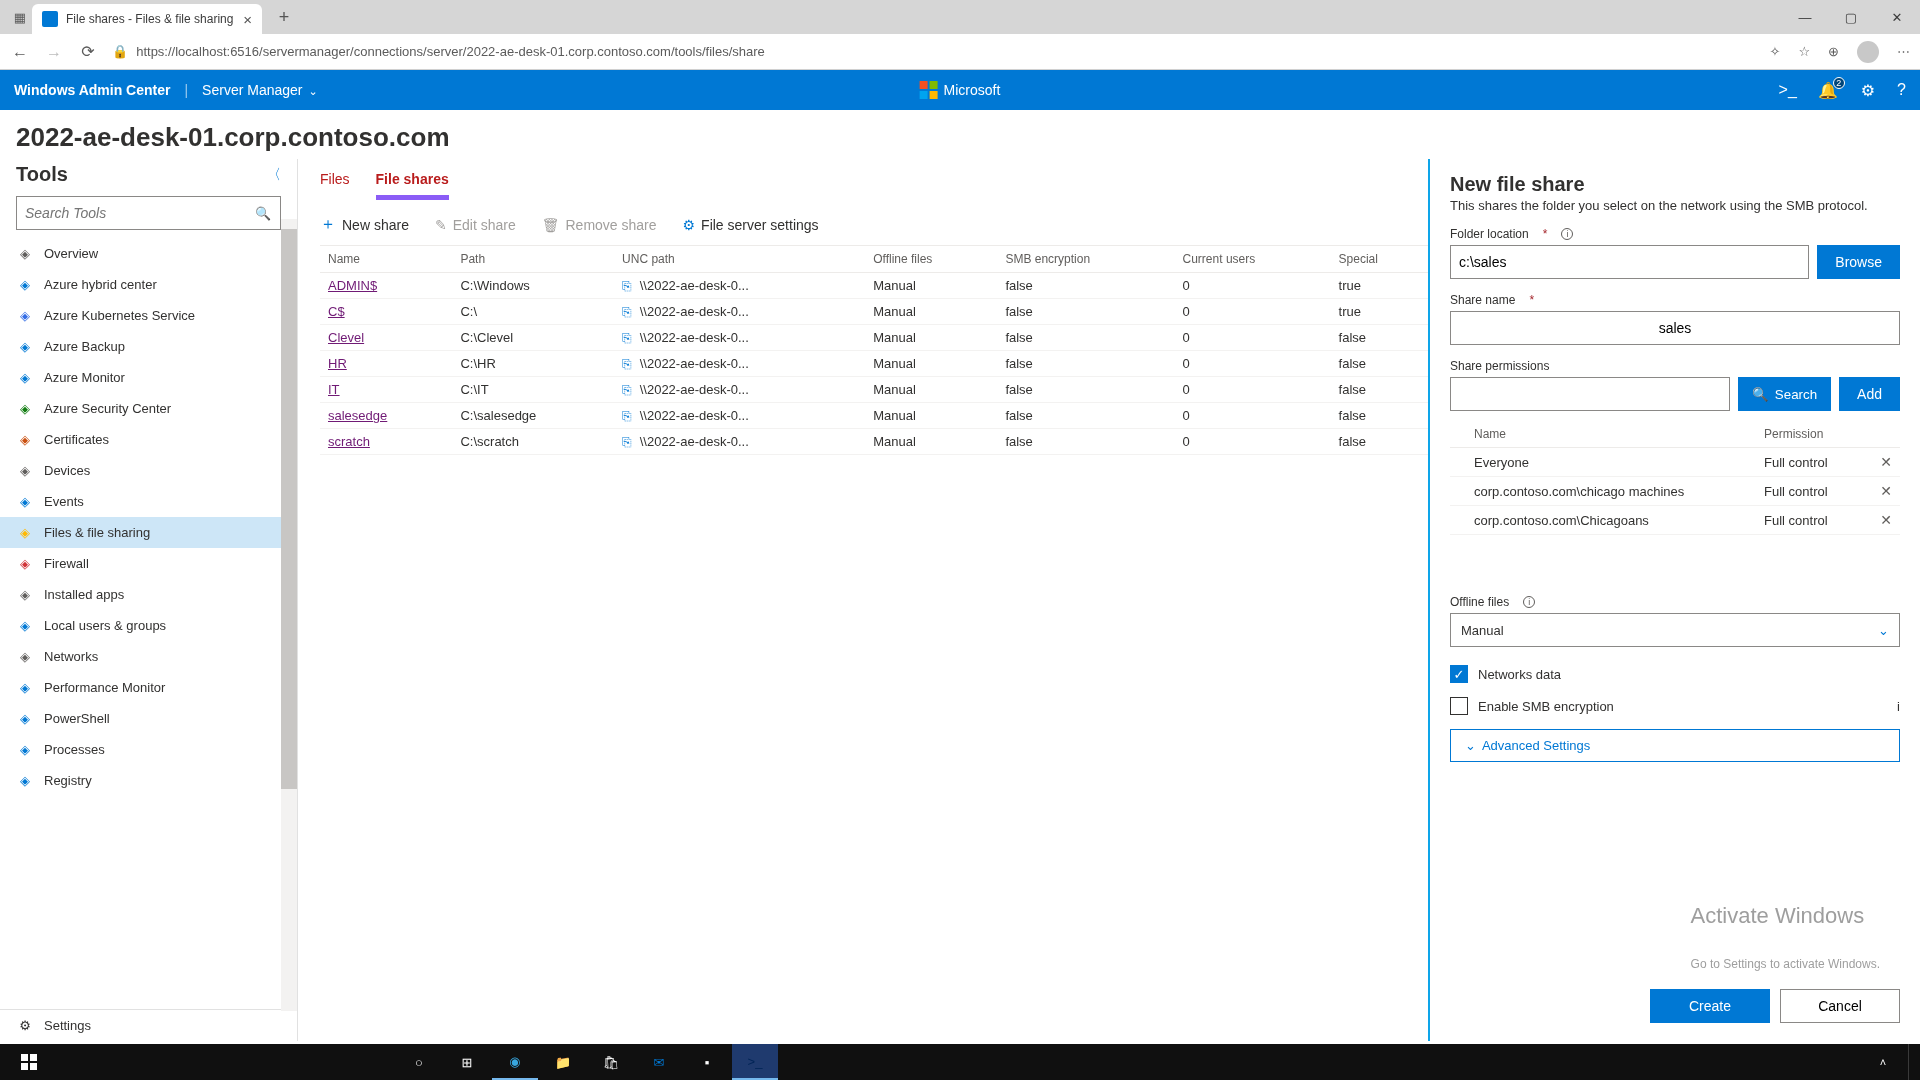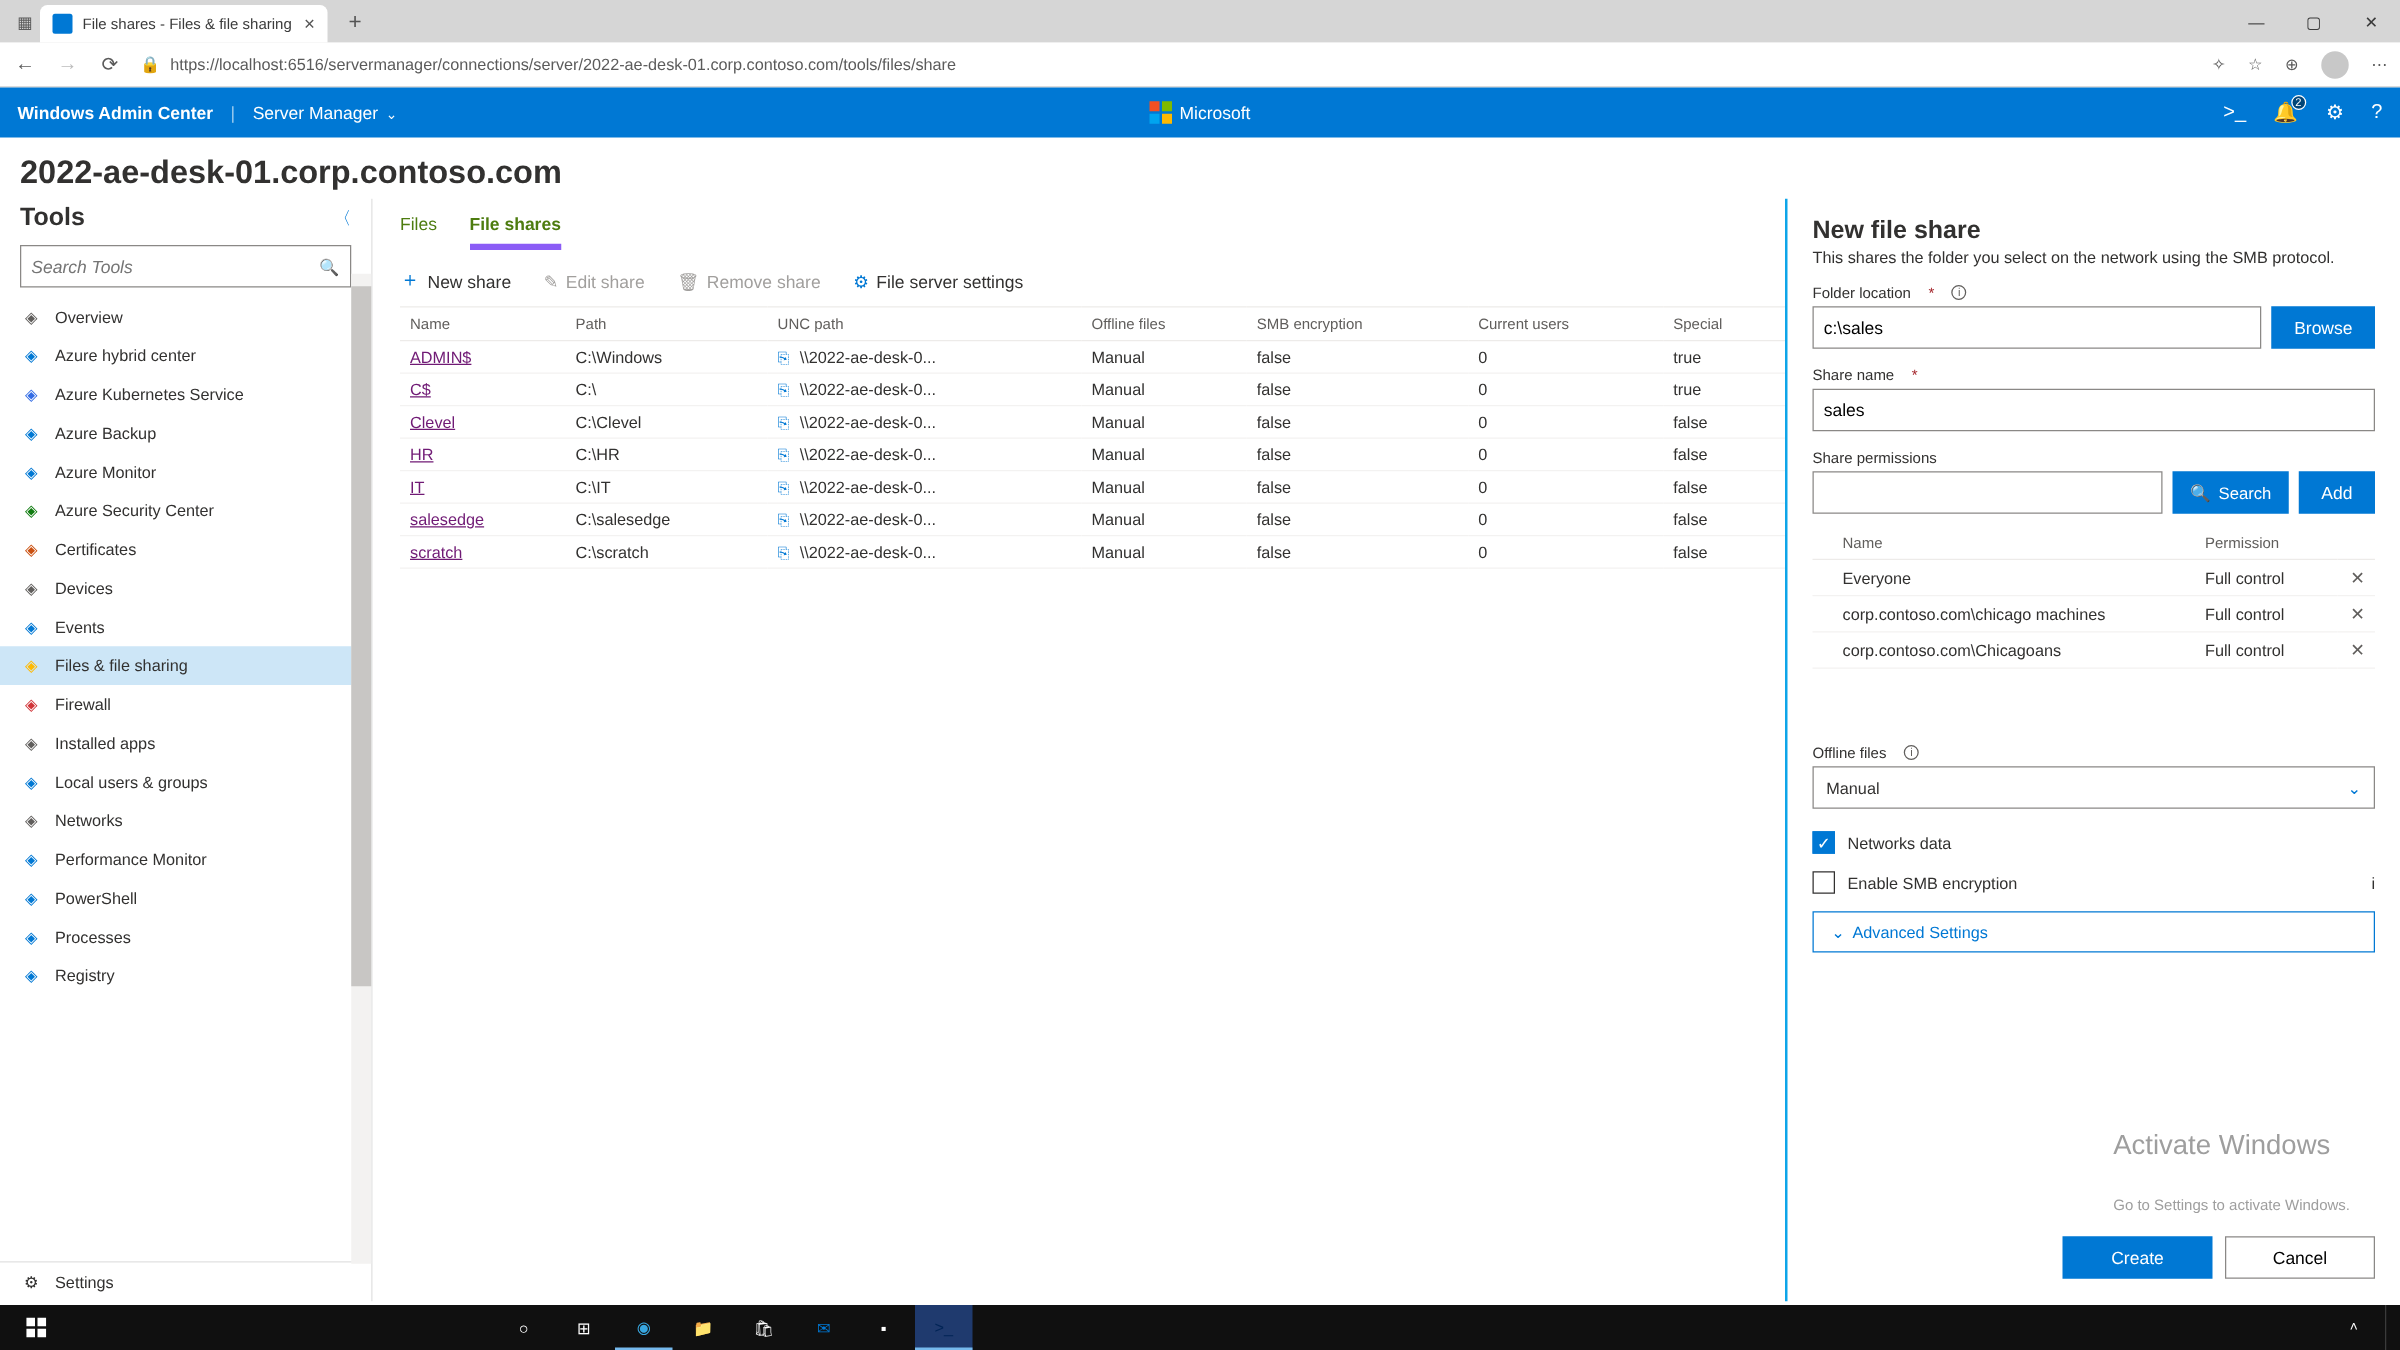--- a/index.html
+++ b/index.html
@@ -49,21 +49,21 @@
 .tool-item.active { background:#cde6f7; }
 .tool-icon { width:18px; height:14px; display:inline-flex; align-items:center; justify-content:center; }
 .tool-footer { border-top:1px solid #e1e1e1; }
 .scrollbar-stub { position:absolute; right:0; top:60px; bottom:30px; width:16px; background:#f3f2f1; }
 .scrollbar-thumb { position:absolute; right:0; top:10px; width:16px; height:560px; background:#c8c6c4;}
 
 
 .main { flex:1; display:flex; }
 .share-area { flex:1; padding:4px 0 0 22px; }
 .sub-tabs { display:flex; gap:26px; padding:8px 0 0; font-size:14px; }
-.sub-tabs span { padding-bottom:8px; cursor:pointer; color:#4d7c0f;}
+.sub-tabs span { padding-bottom:8px; cursor:pointer; color:#b91c1c;}
 .sub-tabs span.active { border-bottom:5px solid #8b5cf6; font-weight:600;}
 .cmd-bar { display:flex; gap:26px; padding:14px 0 10px; font-size:14px; align-items:center;}
 .cmd { display:flex; align-items:center; gap:6px; cursor:pointer;}
 .cmd.disabled { color:#a19f9d; }
 .cmd .plus { color:#0078d4; font-size:16px; font-weight:300;}
 .cmd .gear { color:#0078d4;}
 table.shares { width:100%; border-collapse:collapse; font-size:13px;}
 table.shares th { text-align:left; font-weight:400; color:#605e5c; padding:6px 8px; border-bottom:1px solid #edebe9; border-top:1px solid #edebe9; font-size:12px;}
 table.shares td { padding:5px 8px; border-bottom:1px solid #f3f2f1;}
 table.shares td.name a { color:#701a75; text-decoration:underline; cursor:pointer; }
@@ -73,21 +73,21 @@
 
 .right-panel { width:492px; border-left:2px solid #0ea5e9; padding:14px 20px 0; position:relative; display:flex; flex-direction:column;}
 .right-panel h3 { font-size:20px; font-weight:600; margin-bottom:2px;}
 .right-panel .desc { font-size:13px; color:#323130; margin-bottom:14px;}
 .fld-label { font-size:12px; color:#323130; margin-bottom:4px; display:flex; align-items:center; gap:14px;}
 .fld-label .req { color:#a4262c;}
 .fld-label .info { color:#605e5c; border:1px solid #605e5c; border-radius:50%; width:12px; height:12px; font-size:9px; display:inline-flex; align-items:center; justify-content:center;}
 .fld-row { display:flex; gap:8px; margin-bottom:14px;}
 .fld-row input, .fld-full input { flex:1; height:34px; border:1px solid #8a8886; padding:0 8px; font-size:14px;}
 .fld-full { margin-bottom:14px;}
-.fld-full input { width:100%;}
+.fld-full input { width:100%;text-align:center;}
 .btn-primary { background:#0078d4; color:#fff; border:none; height:34px; padding:0 18px; font-size:14px; cursor:pointer;}
 .btn-secondary { background:#fff; border:1px solid #8a8886; height:34px; padding:0 18px; font-size:14px; cursor:pointer;}
 .perm-search-row { display:flex; gap:8px; margin-bottom:10px;}
 .perm-search-row input { flex:1; height:34px; border:1px solid #8a8886; padding:0 8px;}
 .search-btn { background:#0078d4; color:#fff; border:none; height:34px; padding:0 14px; display:flex; align-items:center; gap:6px; cursor:pointer;}
 .perm-table { width:100%; font-size:13px; border-collapse:collapse;}
 .perm-table th { text-align:left; font-weight:400; padding:6px 4px 6px 24px; color:#605e5c; font-size:12px; border-bottom:1px solid #edebe9;}
 .perm-table td { padding:6px 4px 6px 24px; border-bottom:1px solid #f3f2f1;}
 .perm-remove { text-align:right; color:#605e5c; cursor:pointer; font-size:14px; padding-right:8px !important; padding-left:4px !important;}
 .select-box { border:1px solid #8a8886; height:34px; display:flex; align-items:center; justify-content:space-between; padding:0 10px; margin-bottom:18px; cursor:pointer;}

